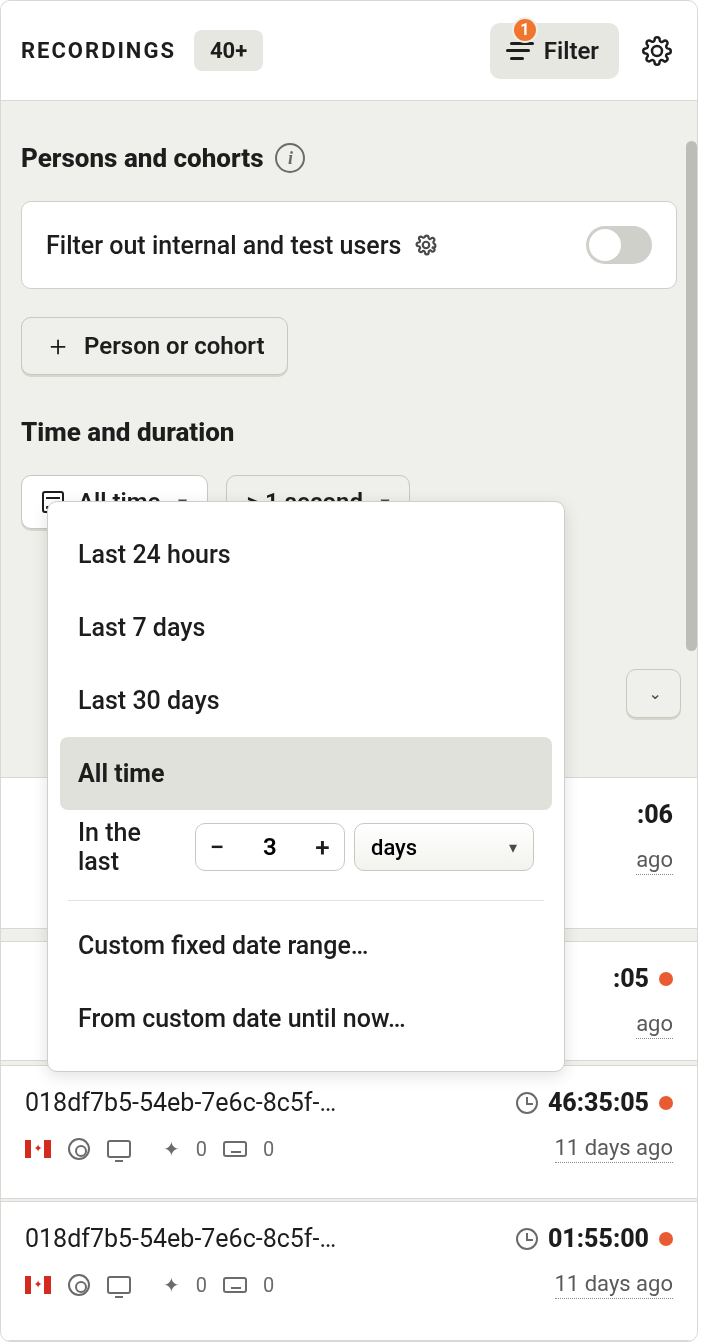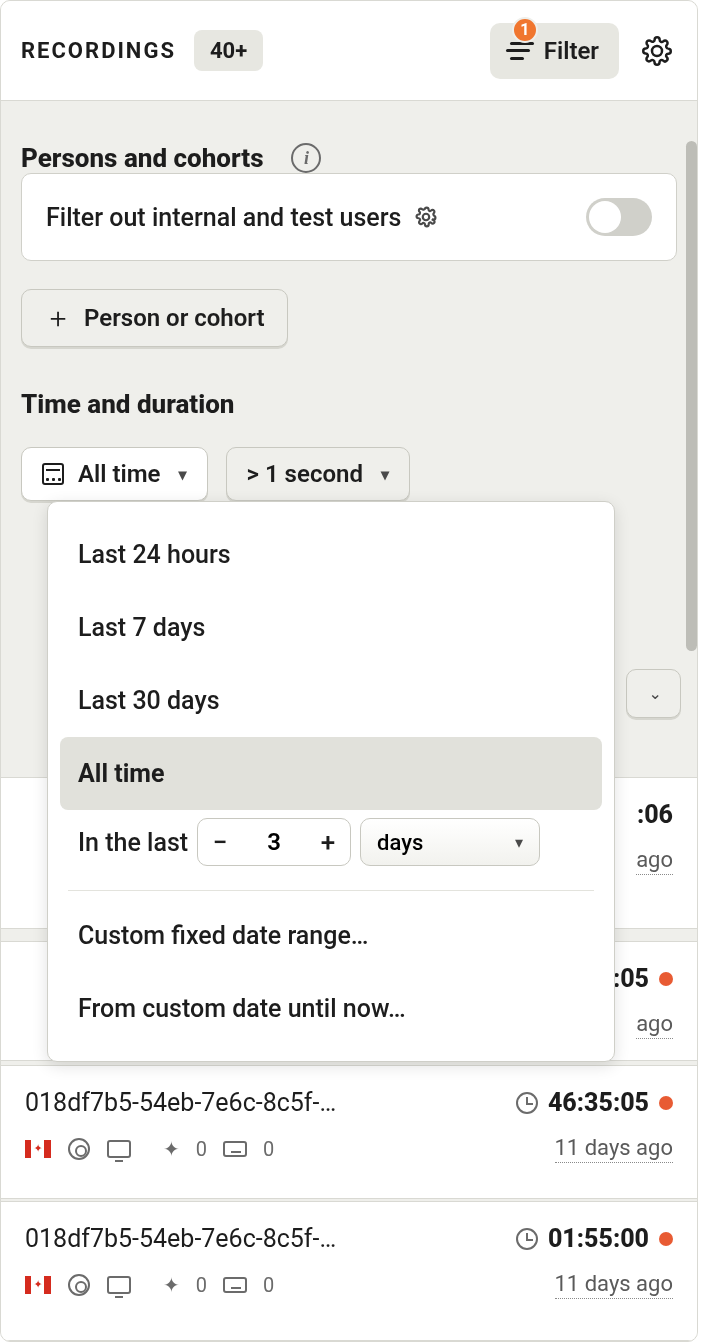--- a/index.html
+++ b/index.html
@@ -89,37 +89,38 @@
   
   .content {
     padding: 0 20px 20px 20px;
   }
   .section-title {
     font-size: 26px;
     font-weight: 800;
     color: #1d1d1d;
     display: flex;
     align-items: center;
-    gap: 28px;
+    gap: 12px;
   }
   .title-persons { margin-top: 42px; }
   .title-time { margin-top: 42px; }
   .info-circle {
     width: 30px; height: 30px;
     border: 2px solid #6b6b6b;
     border-radius: 50%;
     display: flex; align-items: center; justify-content: center;
     color: #6b6b6b;
     font-size: 18px;
     font-weight: 700;
     font-style: italic;
     font-family: Georgia, serif;
   }
 
   .card {
+    margin-top: 28px;
     background: #fff;
     border: 1px solid #d0d0c9;
     border-radius: 10px;
     padding: 24px 24px;
     display: flex;
     align-items: center;
     gap: 12px;
   }
   .card-label {
     font-size: 25px;
@@ -211,21 +212,21 @@
     padding: 14px 18px;
     box-shadow: 0 2px 0 #d6d6cf;
     cursor:pointer;
   }
 
   
   .popover {
     position: absolute;
     top: 500px;
     left: 46px;
-    width: 568px;
+    width: 518px;
     background: #fff;
     border: 1px solid #cfcfc8;
     border-radius: 10px;
     box-shadow: 0 4px 16px rgba(0,0,0,0.12);
     padding: 16px 12px;
     z-index: 10;
   }
   .pop-item {
     padding: 22px 18px;
     font-size: 25px;

